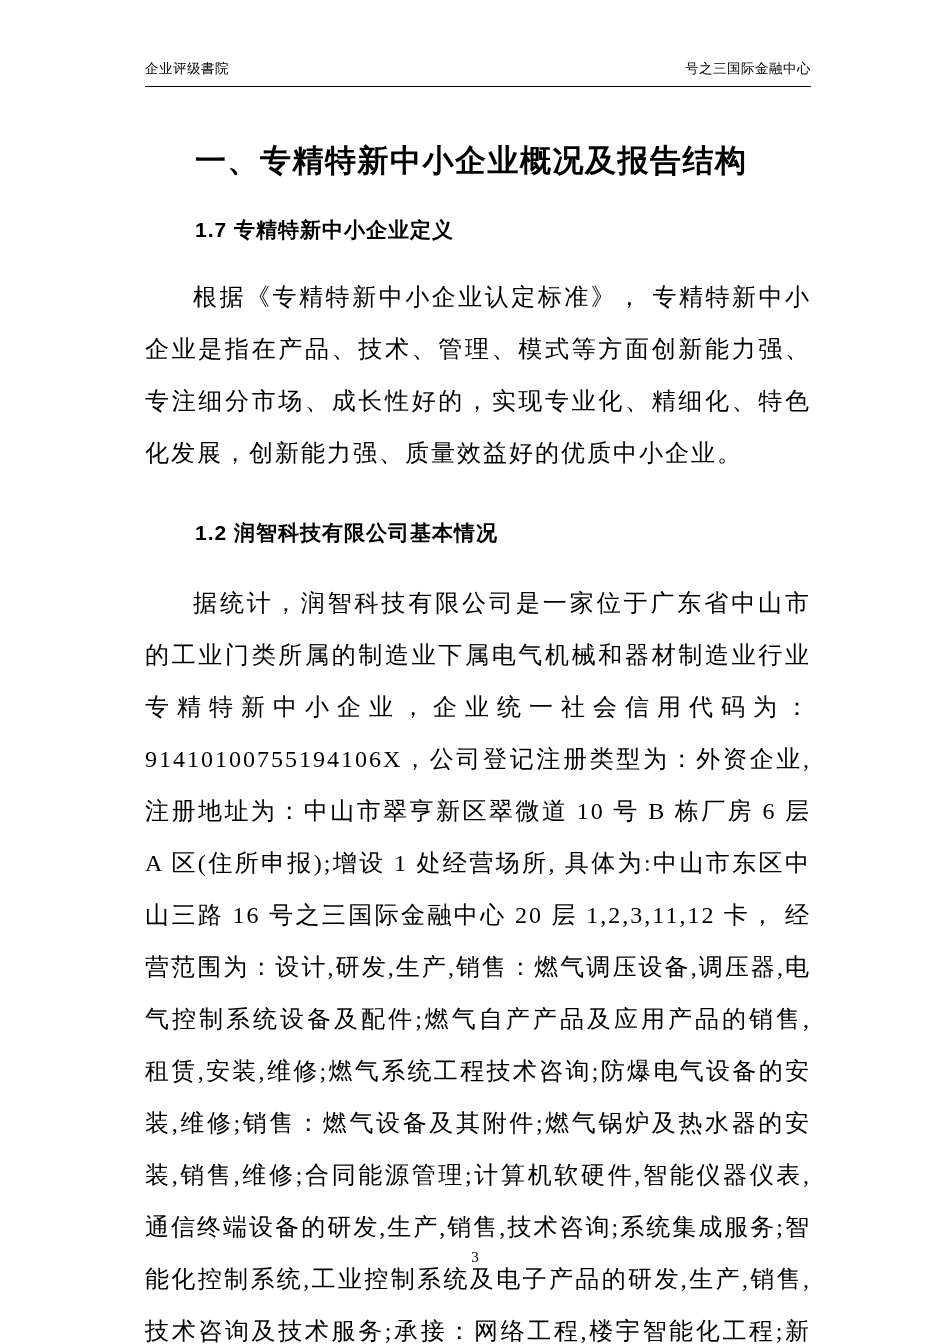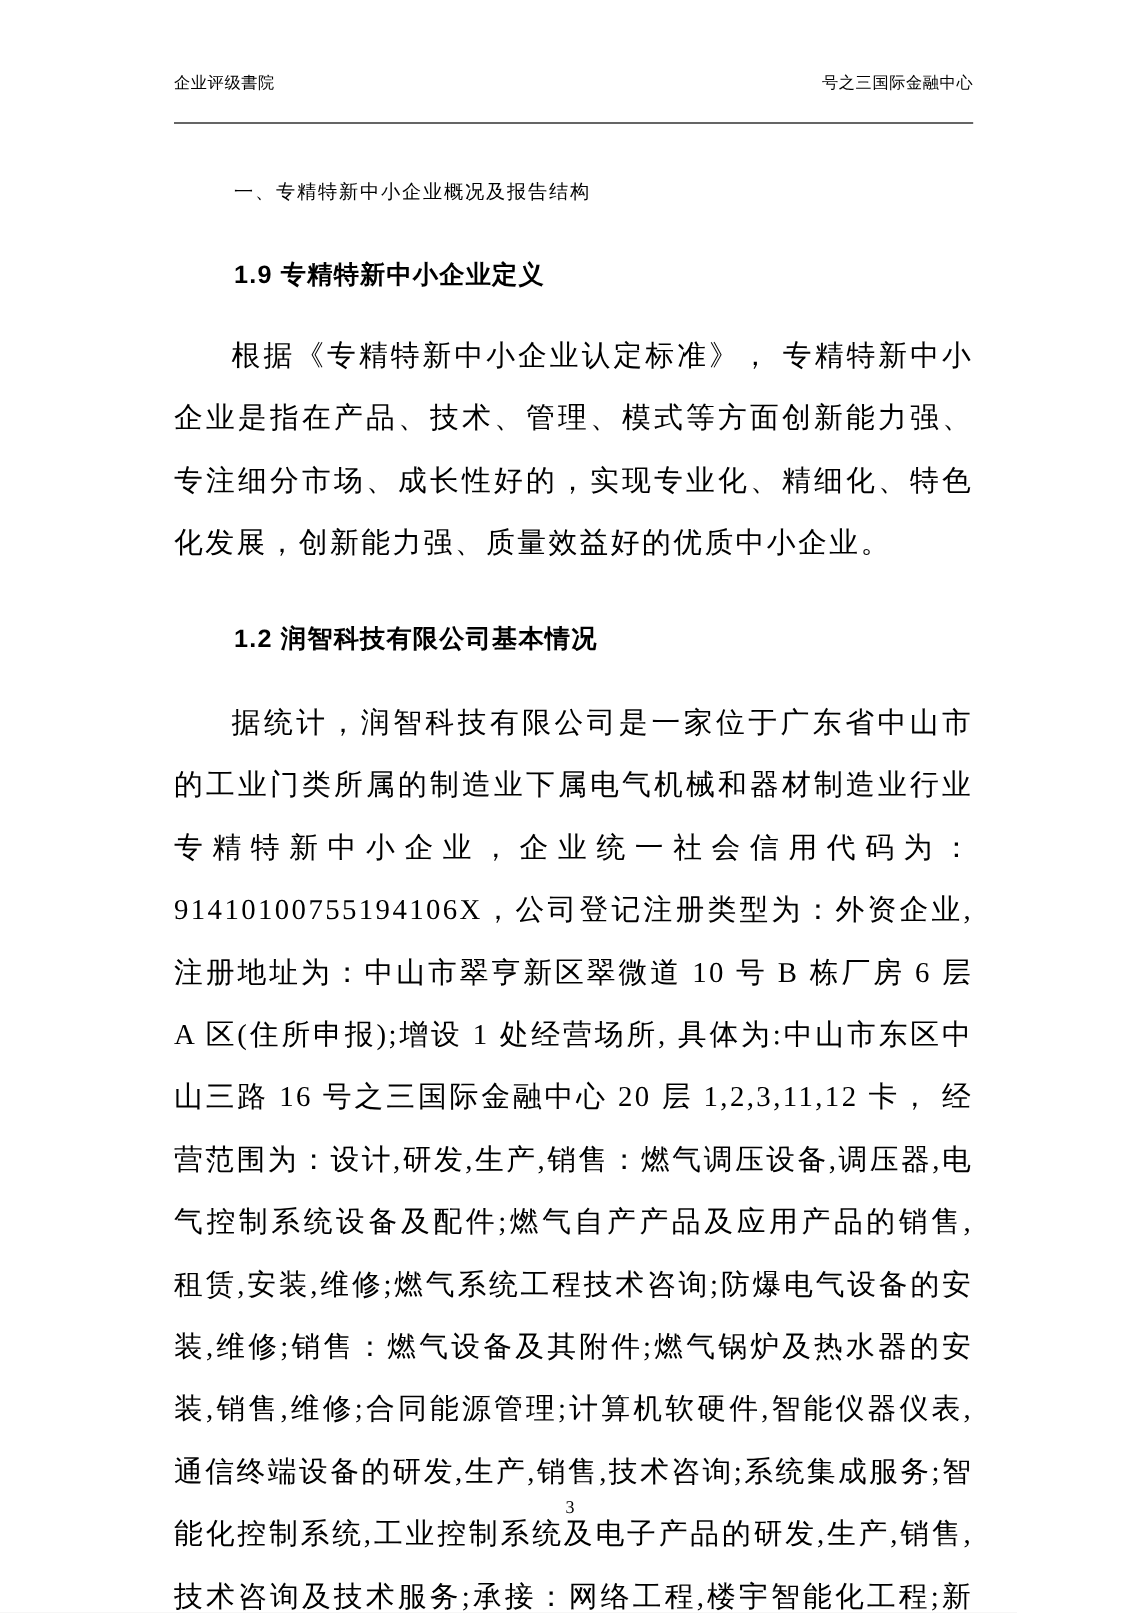--- a/index.html
+++ b/index.html
@@ -17,34 +17,34 @@
   .page-header {
     position: absolute;
     top: 60px;
     left: 145px;
     right: 139px;
     display: flex;
     justify-content: space-between;
     align-items: flex-end;
     font-size: 13.5px;
     letter-spacing: 0.5px;
-    padding-bottom: 24px;
+    padding-bottom: 8px;
     border-bottom: 1.5px solid #000000;
   }
   .page-body {
     position: absolute;
     top: 89px;
     left: 145px;
     right: 139px;
   }
   .doc-h1 {
     margin: 57px 0 0 50px;
-    font-size: 16px;
+    font-size: 31px;
     line-height: 30px;
-    font-weight: normal;
+    font-weight: bold;
     letter-spacing: 1.5px;
     font-family: "Liberation Sans", "DejaVu Sans", sans-serif;
   }
   .doc-h2 {
     margin: 40px 0 0 50px;
     font-size: 21px;
     line-height: 28px;
     font-weight: bold;
     letter-spacing: 1px;
     font-family: "Liberation Sans", "DejaVu Sans", sans-serif;
@@ -75,21 +75,21 @@
 
   <header class="page-header">
     <span>企业评级書院</span>
     <span>号之三国际金融中心</span>
   </header>
 
   <main class="page-body">
 
     <h1 class="doc-h1">一、专精特新中小企业概况及报告结构</h1>
 
-    <h2 class="doc-h2">1.9 专精特新中小企业定义</h2>
+    <h2 class="doc-h2">1.7 专精特新中小企业定义</h2>
 
     <p class="doc-para">根据《专精特新中小企业认定标准》， 专精特新中小企业是指在产品、技术、管理、模式等方面创新能力强、专注细分市场、成长性好的，实现专业化、精细化、特色化发展，创新能力强、质量效益好的优质中小企业。</p>
 
     <h2 class="doc-h2 second">1.2 润智科技有限公司基本情况</h2>
 
     <p class="doc-para second">据统计，润智科技有限公司是一家位于广东省中山市的工业门类所属的制造业下属电气机械和器材制造业行业专精特新中小企业，企业统一社会信用代码为：91410100755194106X，公司登记注册类型为：外资企业, 注册地址为：中山市翠亨新区翠微道 10 号 B 栋厂房 6 层 A 区(住所申报);增设 1 处经营场所, 具体为:中山市东区中山三路 16 号之三国际金融中心 20 层 1,2,3,11,12 卡， 经营范围为：设计,研发,生产,销售：燃气调压设备,调压器,电气控制系统设备及配件;燃气自产产品及应用产品的销售,租赁,安装,维修;燃气系统工程技术咨询;防爆电气设备的安装,维修;销售：燃气设备及其附件;燃气锅炉及热水器的安装,销售,维修;合同能源管理;计算机软硬件,智能仪器仪表,通信终端设备的研发,生产,销售,技术咨询;系统集成服务;智能化控制系统,工业控制系统及电子产品的研发,生产,销售,技术咨询及技术服务;承接：网络工程,楼宇智能化工程;新能源,分</p>
 
   </main>
 
   <footer class="page-footer">

